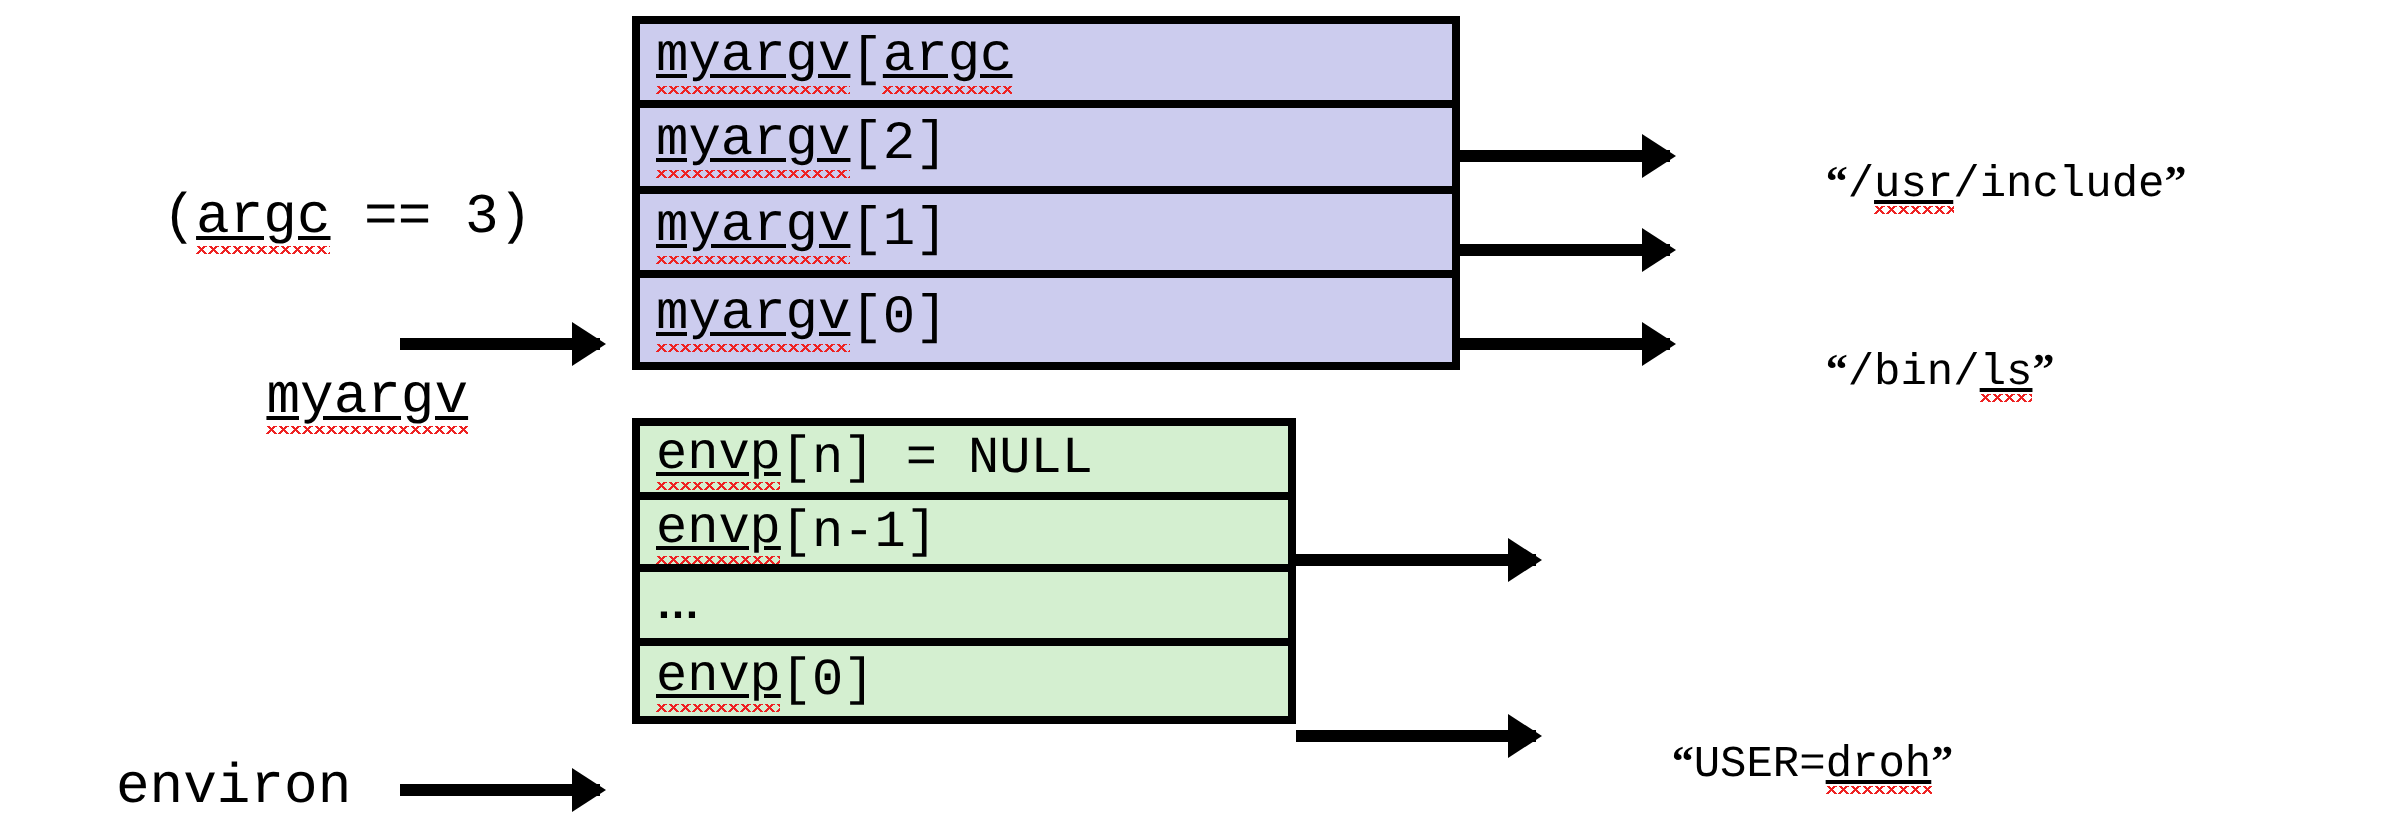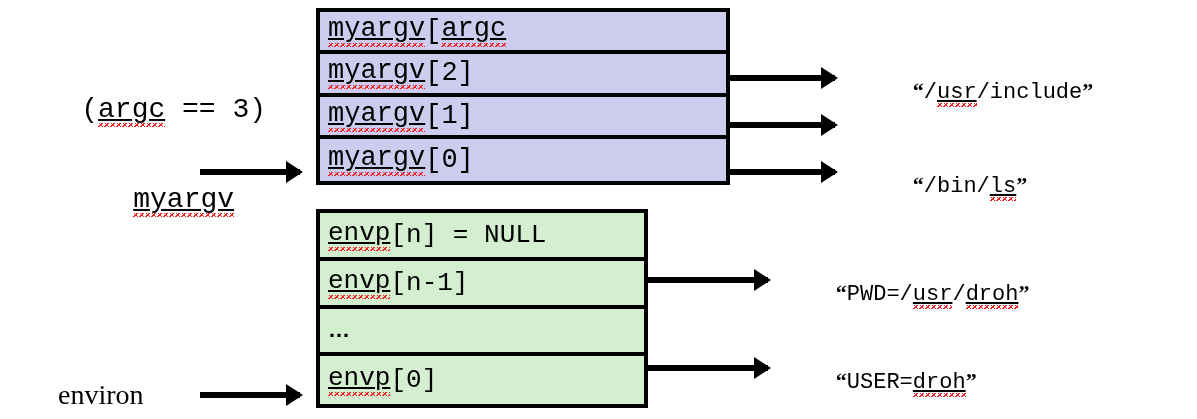--- a/index.html
+++ b/index.html
@@ -47,21 +47,21 @@
     border-bottom:4px solid #000;
     font-family:"Liberation Mono","DejaVu Sans Mono",monospace;
     color:#000;white-space:pre;
     overflow:hidden;
   }
   .cell:last-child{border-bottom:none;}
 
   #argv-array{left:316px;top:8px;width:414px;height:177px;background:#ccccee;}
   #argv-array .cell{height:42.25px;font-size:27px;background:#ccccee;}
 
-  #envp-array{left:316px;top:209px;width:332px;height:199px;background:#d4efd0;}
+  #envp-array{left:316px;top:209px;width:332px;height:153px;background:#d4efd0;}
   #envp-array .cell{height:47.75px;font-size:26px;background:#d4efd0;}
 
   .ellipsis-cell{
     font-family:"Liberation Sans","DejaVu Sans",sans-serif !important;
     font-size:22px !important;font-weight:bold;letter-spacing:2px;
     align-items:center !important;
   }
 
   
   .arrow{position:absolute;height:6px;background:#000;}
@@ -88,21 +88,21 @@
 <div class="stage">
 
   <div class="mono" id="argc-note" style="left:14px;top:68px;font-size:28px;">
     <span>(</span><span class="sq">argc</span><span> == 3)</span>
   </div>
 
   <div class="mono" id="myargv-ptr" style="left:66px;top:158px;font-size:28px;">
     <span class="sq">myargv</span>
   </div>
 
-  <div class="mono" id="environ-ptr" style="left:58px;top:381px;font-size:28px;font-family:Liberation Serif, serif;">environ</div>
+  <div class="mono" id="environ-ptr" style="left:58px;top:381px;font-size:28px;">environ</div>
 
   <div class="arrow" style="left:200px;top:169px;width:100px;"></div>
   <div class="arrow" style="left:200px;top:392px;width:100px;"></div>
 
   <div class="array" id="argv-array">
     <div class="cell">
       <span class="sq">myargv</span><span>[</span><span class="sq">argc</span>
     </div>
     <div class="cell">
       <span class="sq">myargv</span><span>[2]</span>
@@ -137,20 +137,17 @@
       <span>…</span>
     </div>
     <div class="cell">
       <span class="sq">envp</span><span>[0]</span>
     </div>
   </div>
 
   <div class="arrow" style="left:648px;top:277px;width:120px;"></div>
   <div class="arrow" style="left:648px;top:365px;width:120px;"></div>
 
-  <div class="strlit" style="left:783px;top:260px;">
-    <span class="q">“</span><span>PWD=/</span><span class="sq">usr</span><span>/</span><span class="sq">droh</span><span class="q">”</span>
-  </div>
   <div class="strlit" style="left:783px;top:348px;">
     <span class="q">“</span><span>USER=</span><span class="sq">droh</span><span class="q">”</span>
   </div>
 
 </div>
 
 </body></html>

